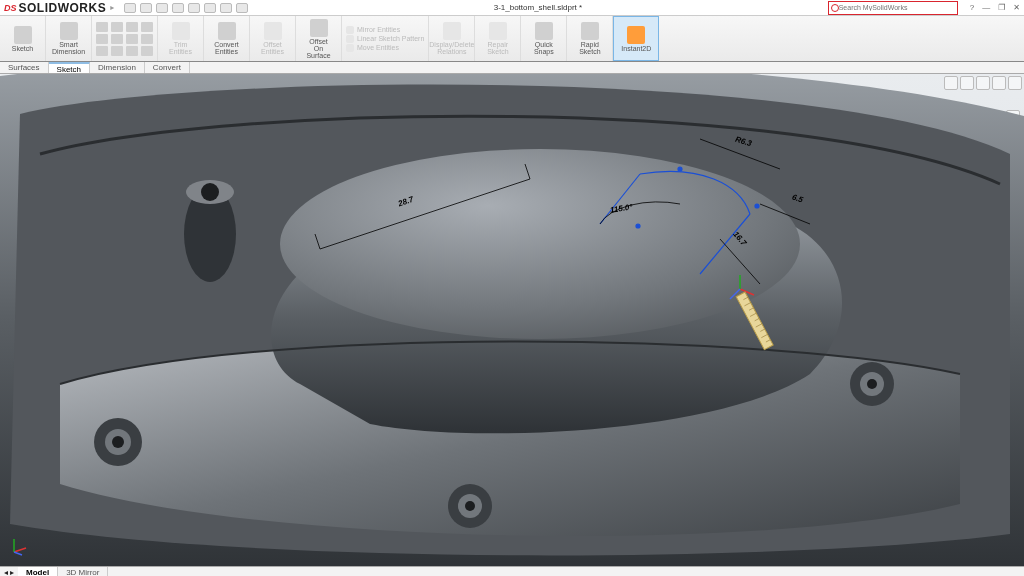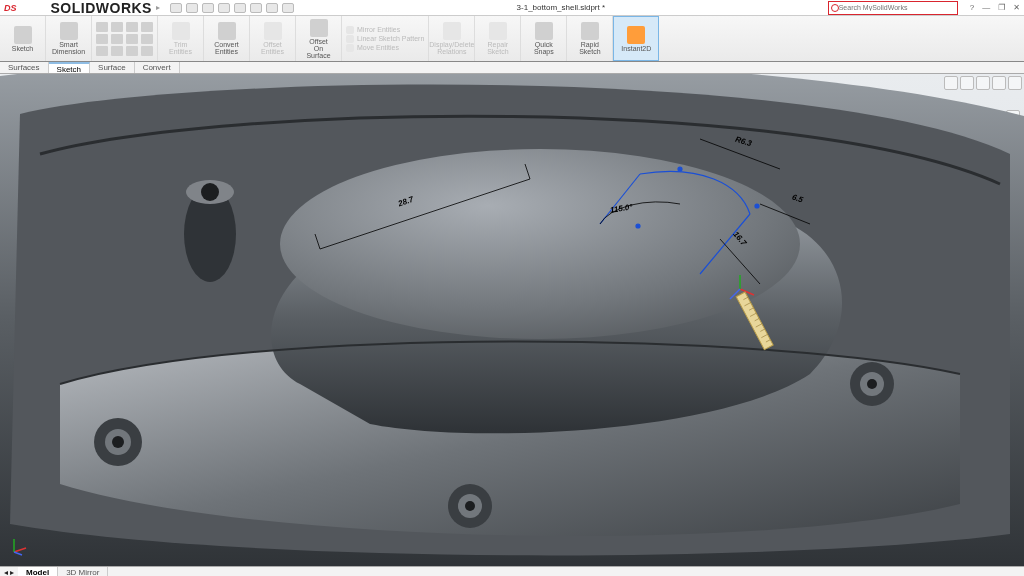--- a/index.html
+++ b/index.html
@@ -1,21 +1,21 @@
 <!DOCTYPE html>
 <html><head>
 <meta charset="utf-8">
 <style>
   * { box-sizing: border-box; margin: 0; padding: 0; }
   html, body { width: 1024px; height: 576px; overflow: hidden; font-family: "Segoe UI", Arial, sans-serif; font-size: 10px; background: #fff; color: #222; }
   
   .titlebar { height: 16px; display: flex; align-items: center; padding: 0 4px; gap: 4px; border-bottom: 1px solid #ccc; }
   .titlebar .logo { display: flex; align-items: center; gap: 2px; }
   .logo-ds { color: #d9252e; font-weight: bold; font-style: italic; font-size: 9px; }
-  .logo-solidworks { font-weight: bold; font-size: 14px; letter-spacing: 0.5px; margin-left: 32px; }
+  .logo-solidworks { font-weight: bold; font-size: 12px; letter-spacing: 0.5px; }
   .qat { display: flex; gap: 4px; margin-left: 6px; }
   .qat .ico { width: 12px; height: 10px; background: #e8e8e8; border: 1px solid #bbb; border-radius: 2px; }
   .doc-title { flex: 1; text-align: center; font-size: 8px; color: #333; }
   .search-box { width: 130px; height: 10px; border: 1px solid #d9252e; display: flex; align-items: center; padding: 6px 2px; }
   .search-box .mag { width: 8px; height: 8px; border: 1px solid #d9252e; border-radius: 50%; position: relative; }
   .search-box input { border: none; font-size: 7px; width: 100px; outline: none; color: #999; }
   .win-controls { display: flex; gap: 8px; margin-left: 8px; color: #666; font-size: 8px; }
   
   .ribbon { height: 46px; background: linear-gradient(#f7f7f7,#eaeaea); border-bottom: 1px solid #888; display: flex; align-items: stretch; }
   .rbtn { width: 46px; display: flex; flex-direction: column; align-items: center; justify-content: center; font-size: 7px; text-align: center; color: #555; border-right: 1px solid #ddd; gap: 1px; padding: 2px 0; }
@@ -172,21 +172,21 @@
     </div>
   <div class="rbtn active">
       <div class="ric" style="background:#ff9d3a"></div>
       <span>Instant2D</span>
     </div>
 </div>
 
 <div class="fm-tabs">
   <div class="fm-tab">Surfaces</div>
   <div class="fm-tab active">Sketch</div>
-  <div class="fm-tab">Surface</div>
+  <div class="fm-tab">Dimension</div>
   <div class="fm-tab">Convert</div>
 </div>
 
 <div class="viewport">
   <div class="view-toolbar">
     <div class="vt"></div>
     <div class="vt"></div>
     <div class="vt"></div>
     <div class="vt"></div>
     <div class="vt"></div>

